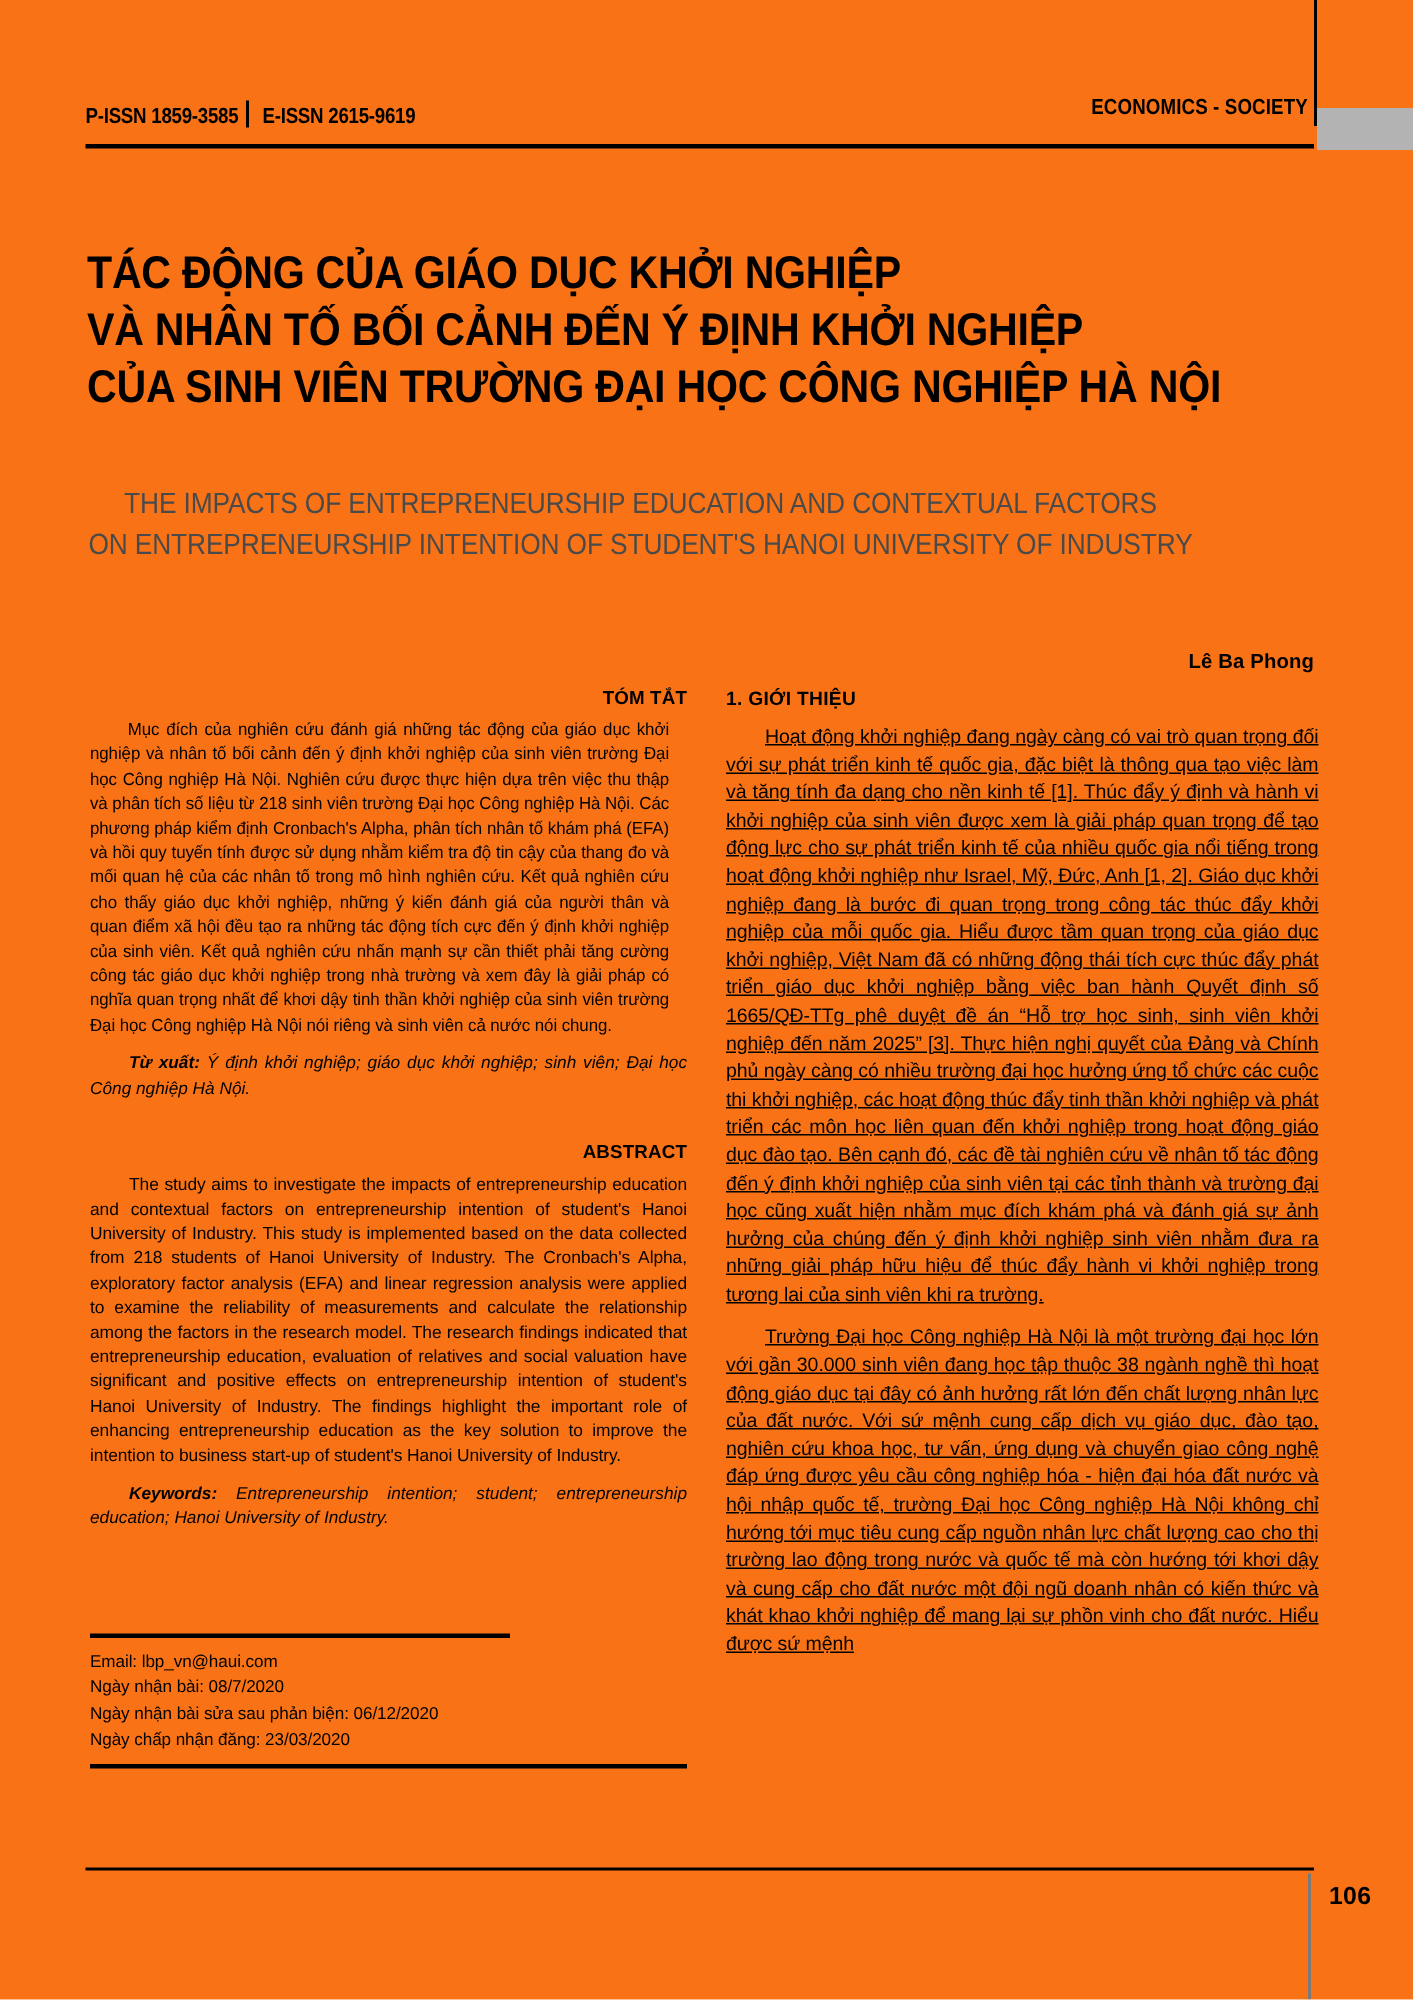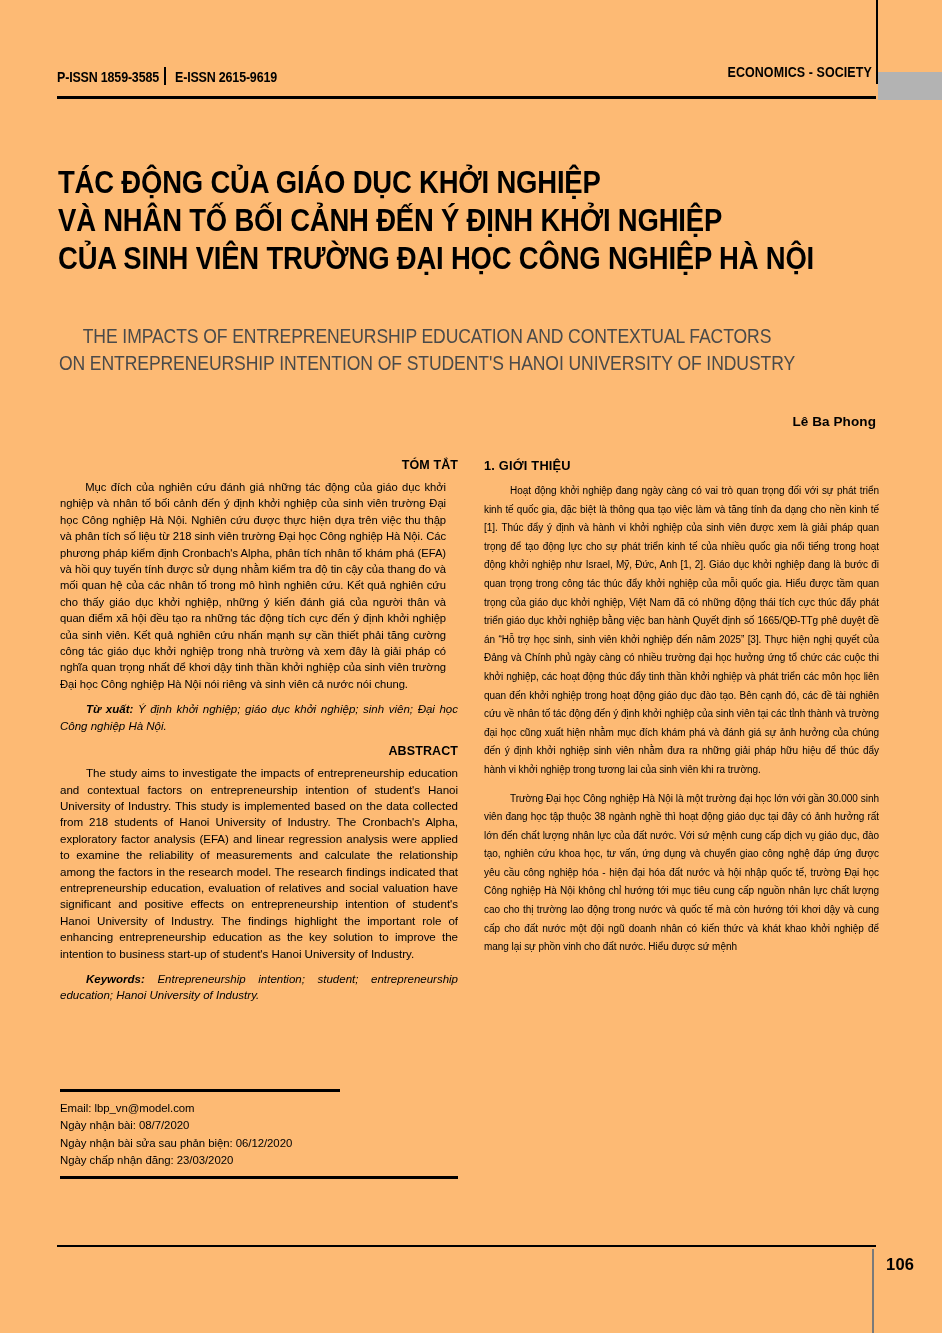--- a/index.html
+++ b/index.html
@@ -8,21 +8,21 @@
     background: #ffffff;
   }
   body {
     font-family: "Liberation Sans", sans-serif;
     color: #000000;
   }
   .page {
     position: relative;
     width: 942px;
     height: 1333px;
-    background: #fdba74;
+    background: #f97316;
     overflow: hidden;
     box-sizing: border-box;
   }
 
   
   .top-rule-vert {
     position: absolute;
     left: 876px;
     top: 0px;
     width: 2px;
@@ -118,21 +118,21 @@
     font-weight: 400;
     line-height: 27px;
     letter-spacing: -0.1px;
     transform: scaleX(0.9);
     transform-origin: left top;
     white-space: nowrap;
   }
   .author {
     position: absolute;
     right: 66px;
-    top: 414px;
+    top: 433px;
     font-size: 13.5px;
     font-weight: 700;
     letter-spacing: 0.1px;
   }
 
   
   .col-left {
     position: absolute;
     left: 60px;
     top: 458px;
@@ -145,21 +145,21 @@
     width: 395px;
   }
   .sec-head {
     font-size: 12.5px;
     font-weight: 700;
     letter-spacing: 0.1px;
     margin: 0 0 7px 0;
     text-align: right;
   }
   .sec-head.spaced {
-    margin-top: 10px;
+    margin-top: 27px;
   }
   .p-vn {
     font-size: 11.6px;
     line-height: 16.4px;
     text-align: justify;
     text-indent: 26px;
     margin: 0;
     letter-spacing: -0.05px;
     transform: scaleX(0.97);
     transform-origin: left top;
@@ -176,26 +176,27 @@
     font-size: 11.5px;
     line-height: 16.4px;
     text-align: justify;
     text-indent: 26px;
     margin: 9px 0 0 0;
     font-style: italic;
   }
   .p-kw b { font-style: italic; font-weight: 700; }
 
   .p-intro {
-    font-size: 10px;
+    font-size: 13px;
     line-height: 18.6px;
     text-align: justify;
     text-indent: 26px;
     margin: 0 0 10px 0;
     letter-spacing: -0.05px;
+    text-decoration: underline;
   }
   .sec-head-r {
     font-size: 12.8px;
     font-weight: 700;
     letter-spacing: 0.2px;
     margin: 0 0 9px 0;
   }
 
   
   .fn-box {
@@ -313,21 +314,21 @@
     <p class="p-vn">Mục đích của nghiên cứu đánh giá những tác động của giáo dục khởi nghiệp và nhân tố bối cảnh đến ý định khởi nghiệp của sinh viên trường Đại học Công nghiệp Hà Nội. Nghiên cứu được thực hiện dựa trên việc thu thập và phân tích số liệu từ 218 sinh viên trường Đại học Công nghiệp Hà Nội. Các phương pháp kiểm định Cronbach's Alpha, phân tích nhân tố khám phá (EFA) và hồi quy tuyến tính được sử dụng nhằm kiểm tra độ tin cậy của thang đo và mối quan hệ của các nhân tố trong mô hình nghiên cứu. Kết quả nghiên cứu cho thấy giáo dục khởi nghiệp, những ý kiến đánh giá của người thân và quan điểm xã hội đều tạo ra những tác động tích cực đến ý định khởi nghiệp của sinh viên. Kết quả nghiên cứu nhấn mạnh sự cần thiết phải tăng cường công tác giáo dục khởi nghiệp trong nhà trường và xem đây là giải pháp có nghĩa quan trọng nhất để khơi dậy tinh thần khởi nghiệp của sinh viên trường Đại học Công nghiệp Hà Nội nói riêng và sinh viên cả nước nói chung.</p>
     <p class="p-kw"><b>Từ xuất:</b><span> Ý định khởi nghiệp; giáo dục khởi nghiệp; sinh viên; Đại học Công nghiệp Hà Nội.</span></p>
 
     <div class="sec-head spaced">ABSTRACT</div>
     <p class="p-en">The study aims to investigate the impacts of entrepreneurship education and contextual factors on entrepreneurship intention of student's Hanoi University of Industry. This study is implemented based on the data collected from 218 students of Hanoi University of Industry. The Cronbach's Alpha, exploratory factor analysis (EFA) and linear regression analysis were applied to examine the reliability of measurements and calculate the relationship among the factors in the research model. The research findings indicated that entrepreneurship education, evaluation of relatives and social valuation have significant and positive effects on entrepreneurship intention of student's Hanoi University of Industry. The findings highlight the important role of enhancing entrepreneurship education as the key solution to improve the intention to business start-up of student's Hanoi University of Industry.</p>
     <p class="p-kw"><b>Keywords:</b><span> Entrepreneurship intention; student; entrepreneurship education; Hanoi University of Industry.</span></p>
   </div>
 
   <div class="fn-box">
     <div class="fn-rule-top"></div>
-    <div class="fn-line">Email: lbp_vn@model.com</div>
+    <div class="fn-line">Email: lbp_vn@haui.com</div>
     <div class="fn-line">Ngày nhận bài: 08/7/2020</div>
     <div class="fn-line">Ngày nhận bài sửa sau phản biện: 06/12/2020</div>
     <div class="fn-line">Ngày chấp nhận đăng: 23/03/2020</div>
     <div class="fn-rule-bottom"></div>
   </div>
 
   <div class="col-right">
     <div class="sec-head-r">1. GIỚI THIỆU</div>
     <p class="p-intro">Hoạt động khởi nghiệp đang ngày càng có vai trò quan trọng đối với sự phát triển kinh tế quốc gia, đặc biệt là thông qua tạo việc làm và tăng tính đa dạng cho nền kinh tế [1]. Thúc đẩy ý định và hành vi khởi nghiệp của sinh viên được xem là giải pháp quan trọng để tạo động lực cho sự phát triển kinh tế của nhiều quốc gia nổi tiếng trong hoạt động khởi nghiệp như Israel, Mỹ, Đức, Anh [1, 2]. Giáo dục khởi nghiệp đang là bước đi quan trọng trong công tác thúc đẩy khởi nghiệp của mỗi quốc gia. Hiểu được tầm quan trọng của giáo dục khởi nghiệp, Việt Nam đã có những động thái tích cực thúc đẩy phát triển giáo dục khởi nghiệp bằng việc ban hành Quyết định số 1665/QĐ-TTg phê duyệt đề án “Hỗ trợ học sinh, sinh viên khởi nghiệp đến năm 2025” [3]. Thực hiện nghị quyết của Đảng và Chính phủ ngày càng có nhiều trường đại học hưởng ứng tổ chức các cuộc thi khởi nghiệp, các hoạt động thúc đẩy tinh thần khởi nghiệp và phát triển các môn học liên quan đến khởi nghiệp trong hoạt động giáo dục đào tạo. Bên cạnh đó, các đề tài nghiên cứu về nhân tố tác động đến ý định khởi nghiệp của sinh viên tại các tỉnh thành và trường đại học cũng xuất hiện nhằm mục đích khám phá và đánh giá sự ảnh hưởng của chúng đến ý định khởi nghiệp sinh viên nhằm đưa ra những giải pháp hữu hiệu để thúc đẩy hành vi khởi nghiệp trong tương lai của sinh viên khi ra trường.</p>
     <p class="p-intro">Trường Đại học Công nghiệp Hà Nội là một trường đại học lớn với gần 30.000 sinh viên đang học tập thuộc 38 ngành nghề thì hoạt động giáo dục tại đây có ảnh hưởng rất lớn đến chất lượng nhân lực của đất nước. Với sứ mệnh cung cấp dịch vụ giáo dục, đào tạo, nghiên cứu khoa học, tư vấn, ứng dụng và chuyển giao công nghệ đáp ứng được yêu cầu công nghiệp hóa - hiện đại hóa đất nước và hội nhập quốc tế, trường Đại học Công nghiệp Hà Nội không chỉ hướng tới mục tiêu cung cấp nguồn nhân lực chất lượng cao cho thị trường lao động trong nước và quốc tế mà còn hướng tới khơi dậy và cung cấp cho đất nước một đội ngũ doanh nhân có kiến thức và khát khao khởi nghiệp để mang lại sự phồn vinh cho đất nước. Hiểu được sứ mệnh</p>

